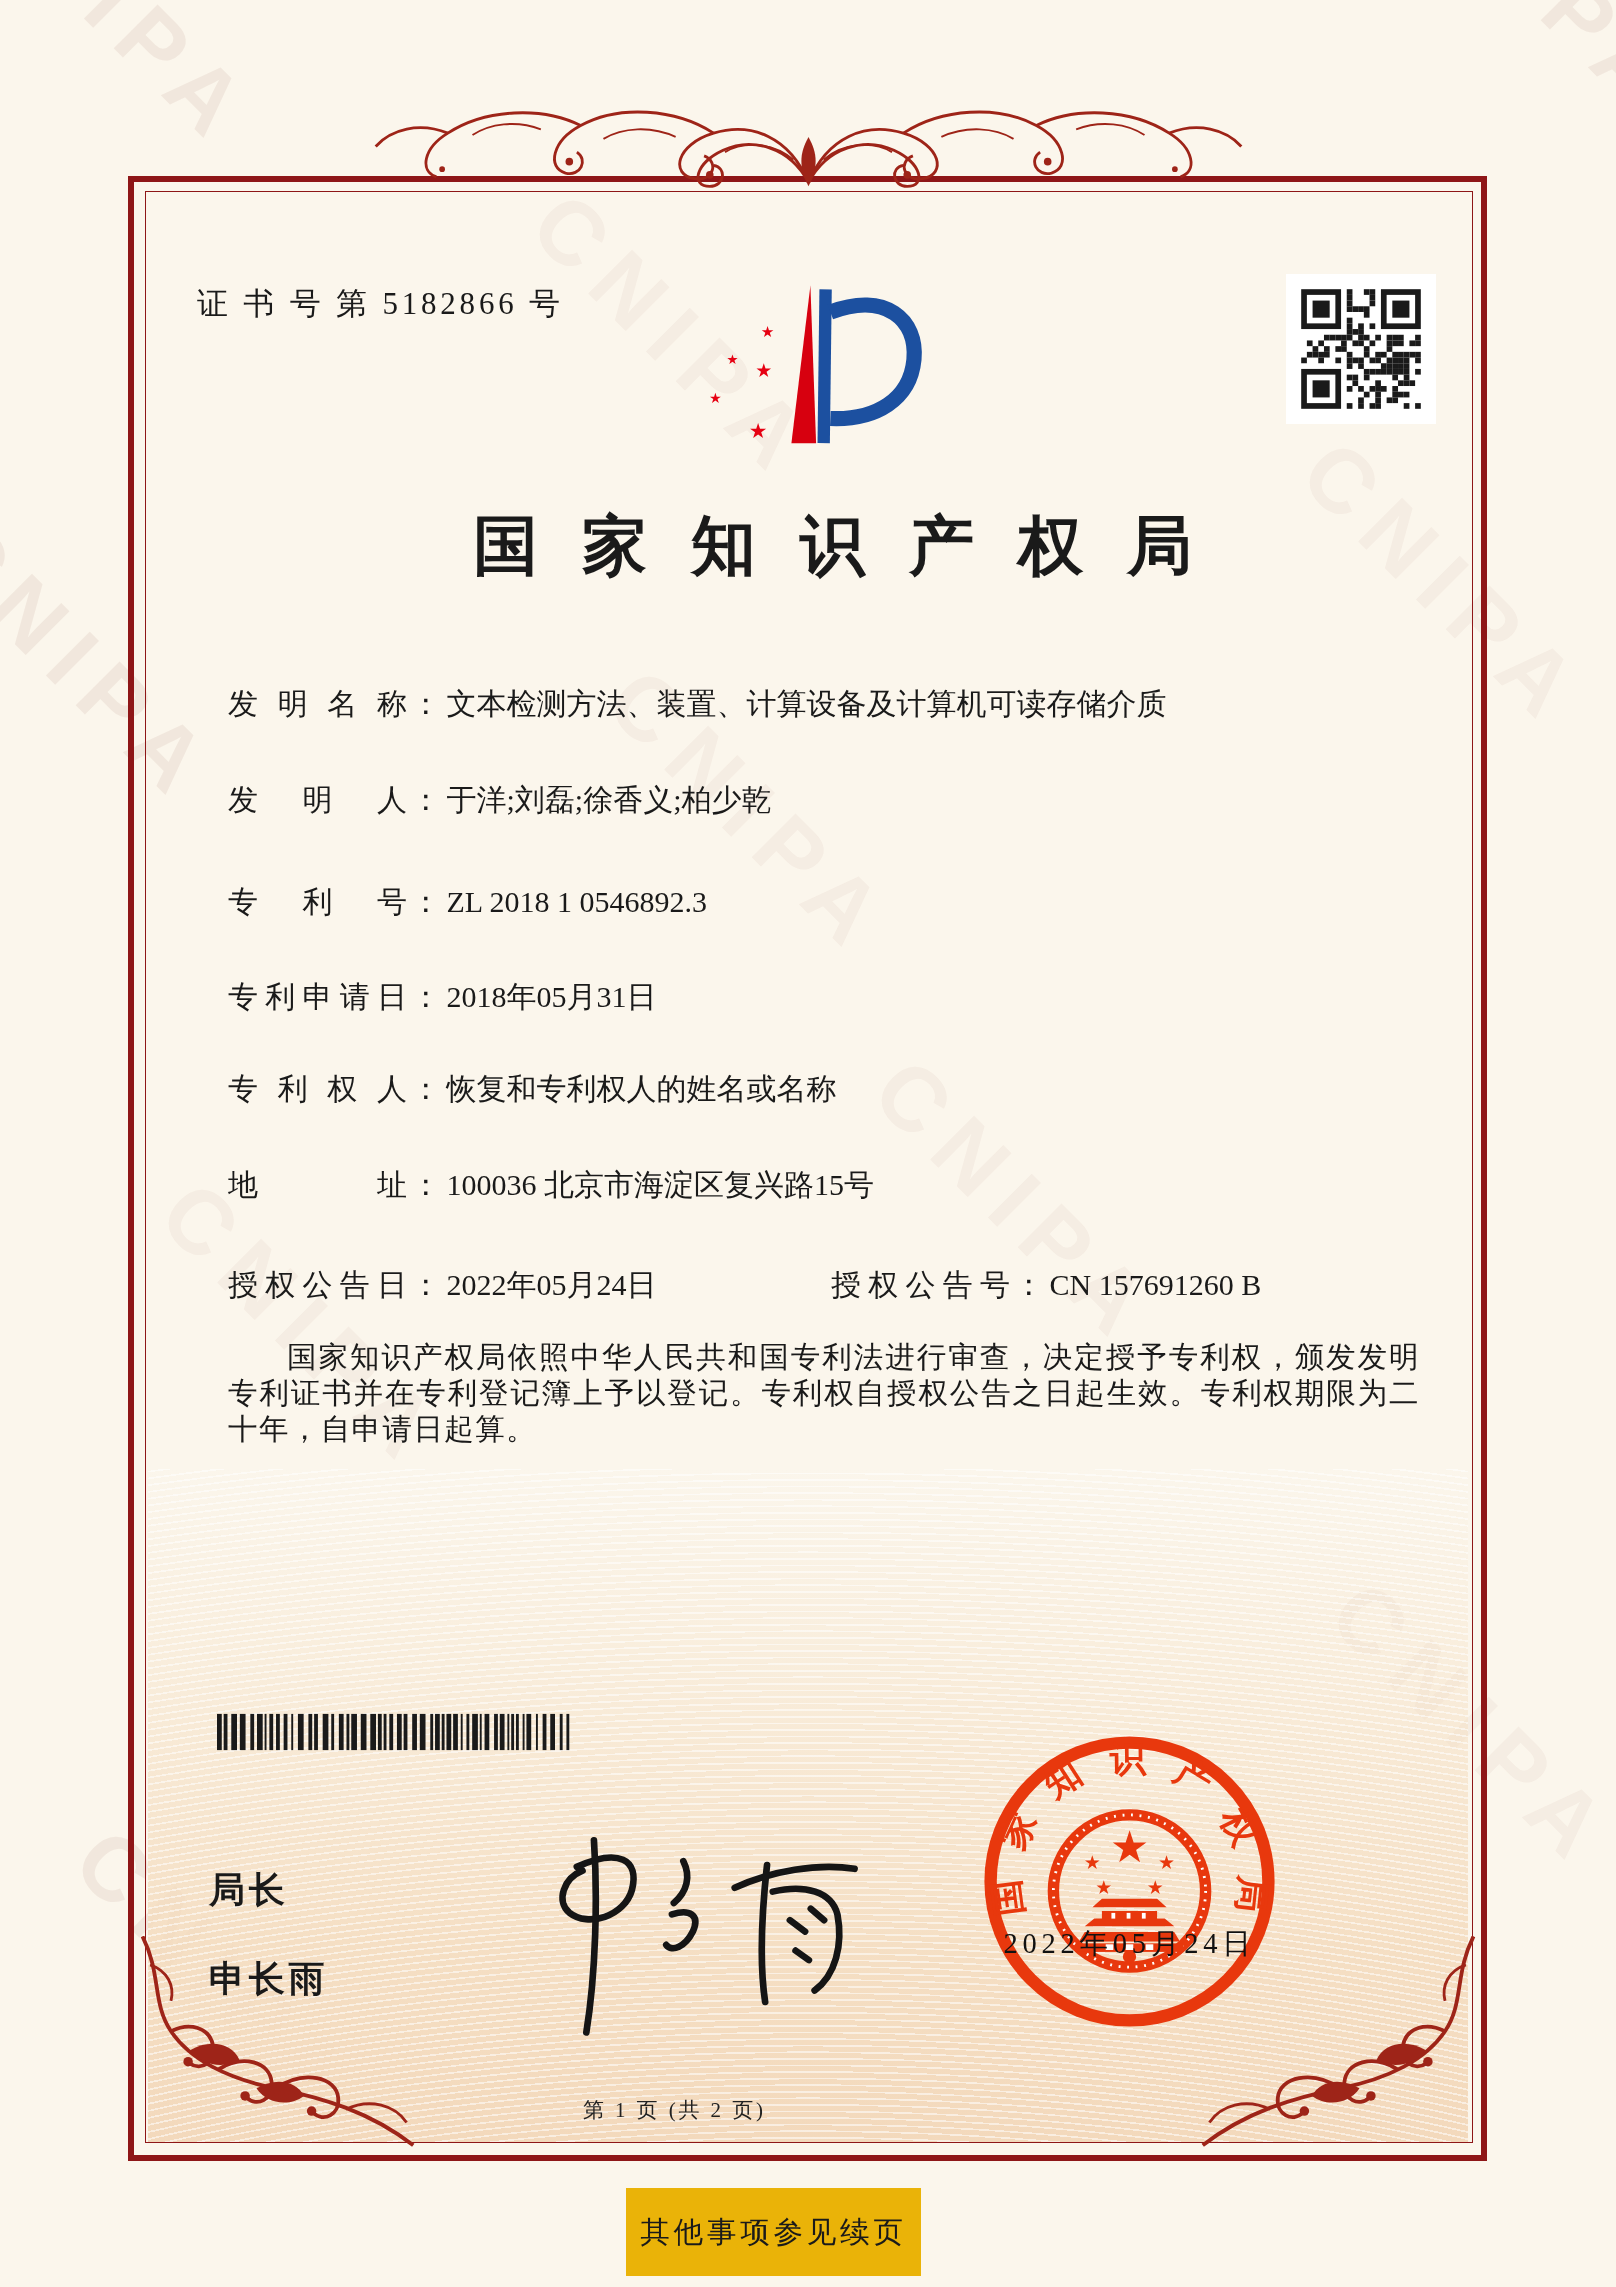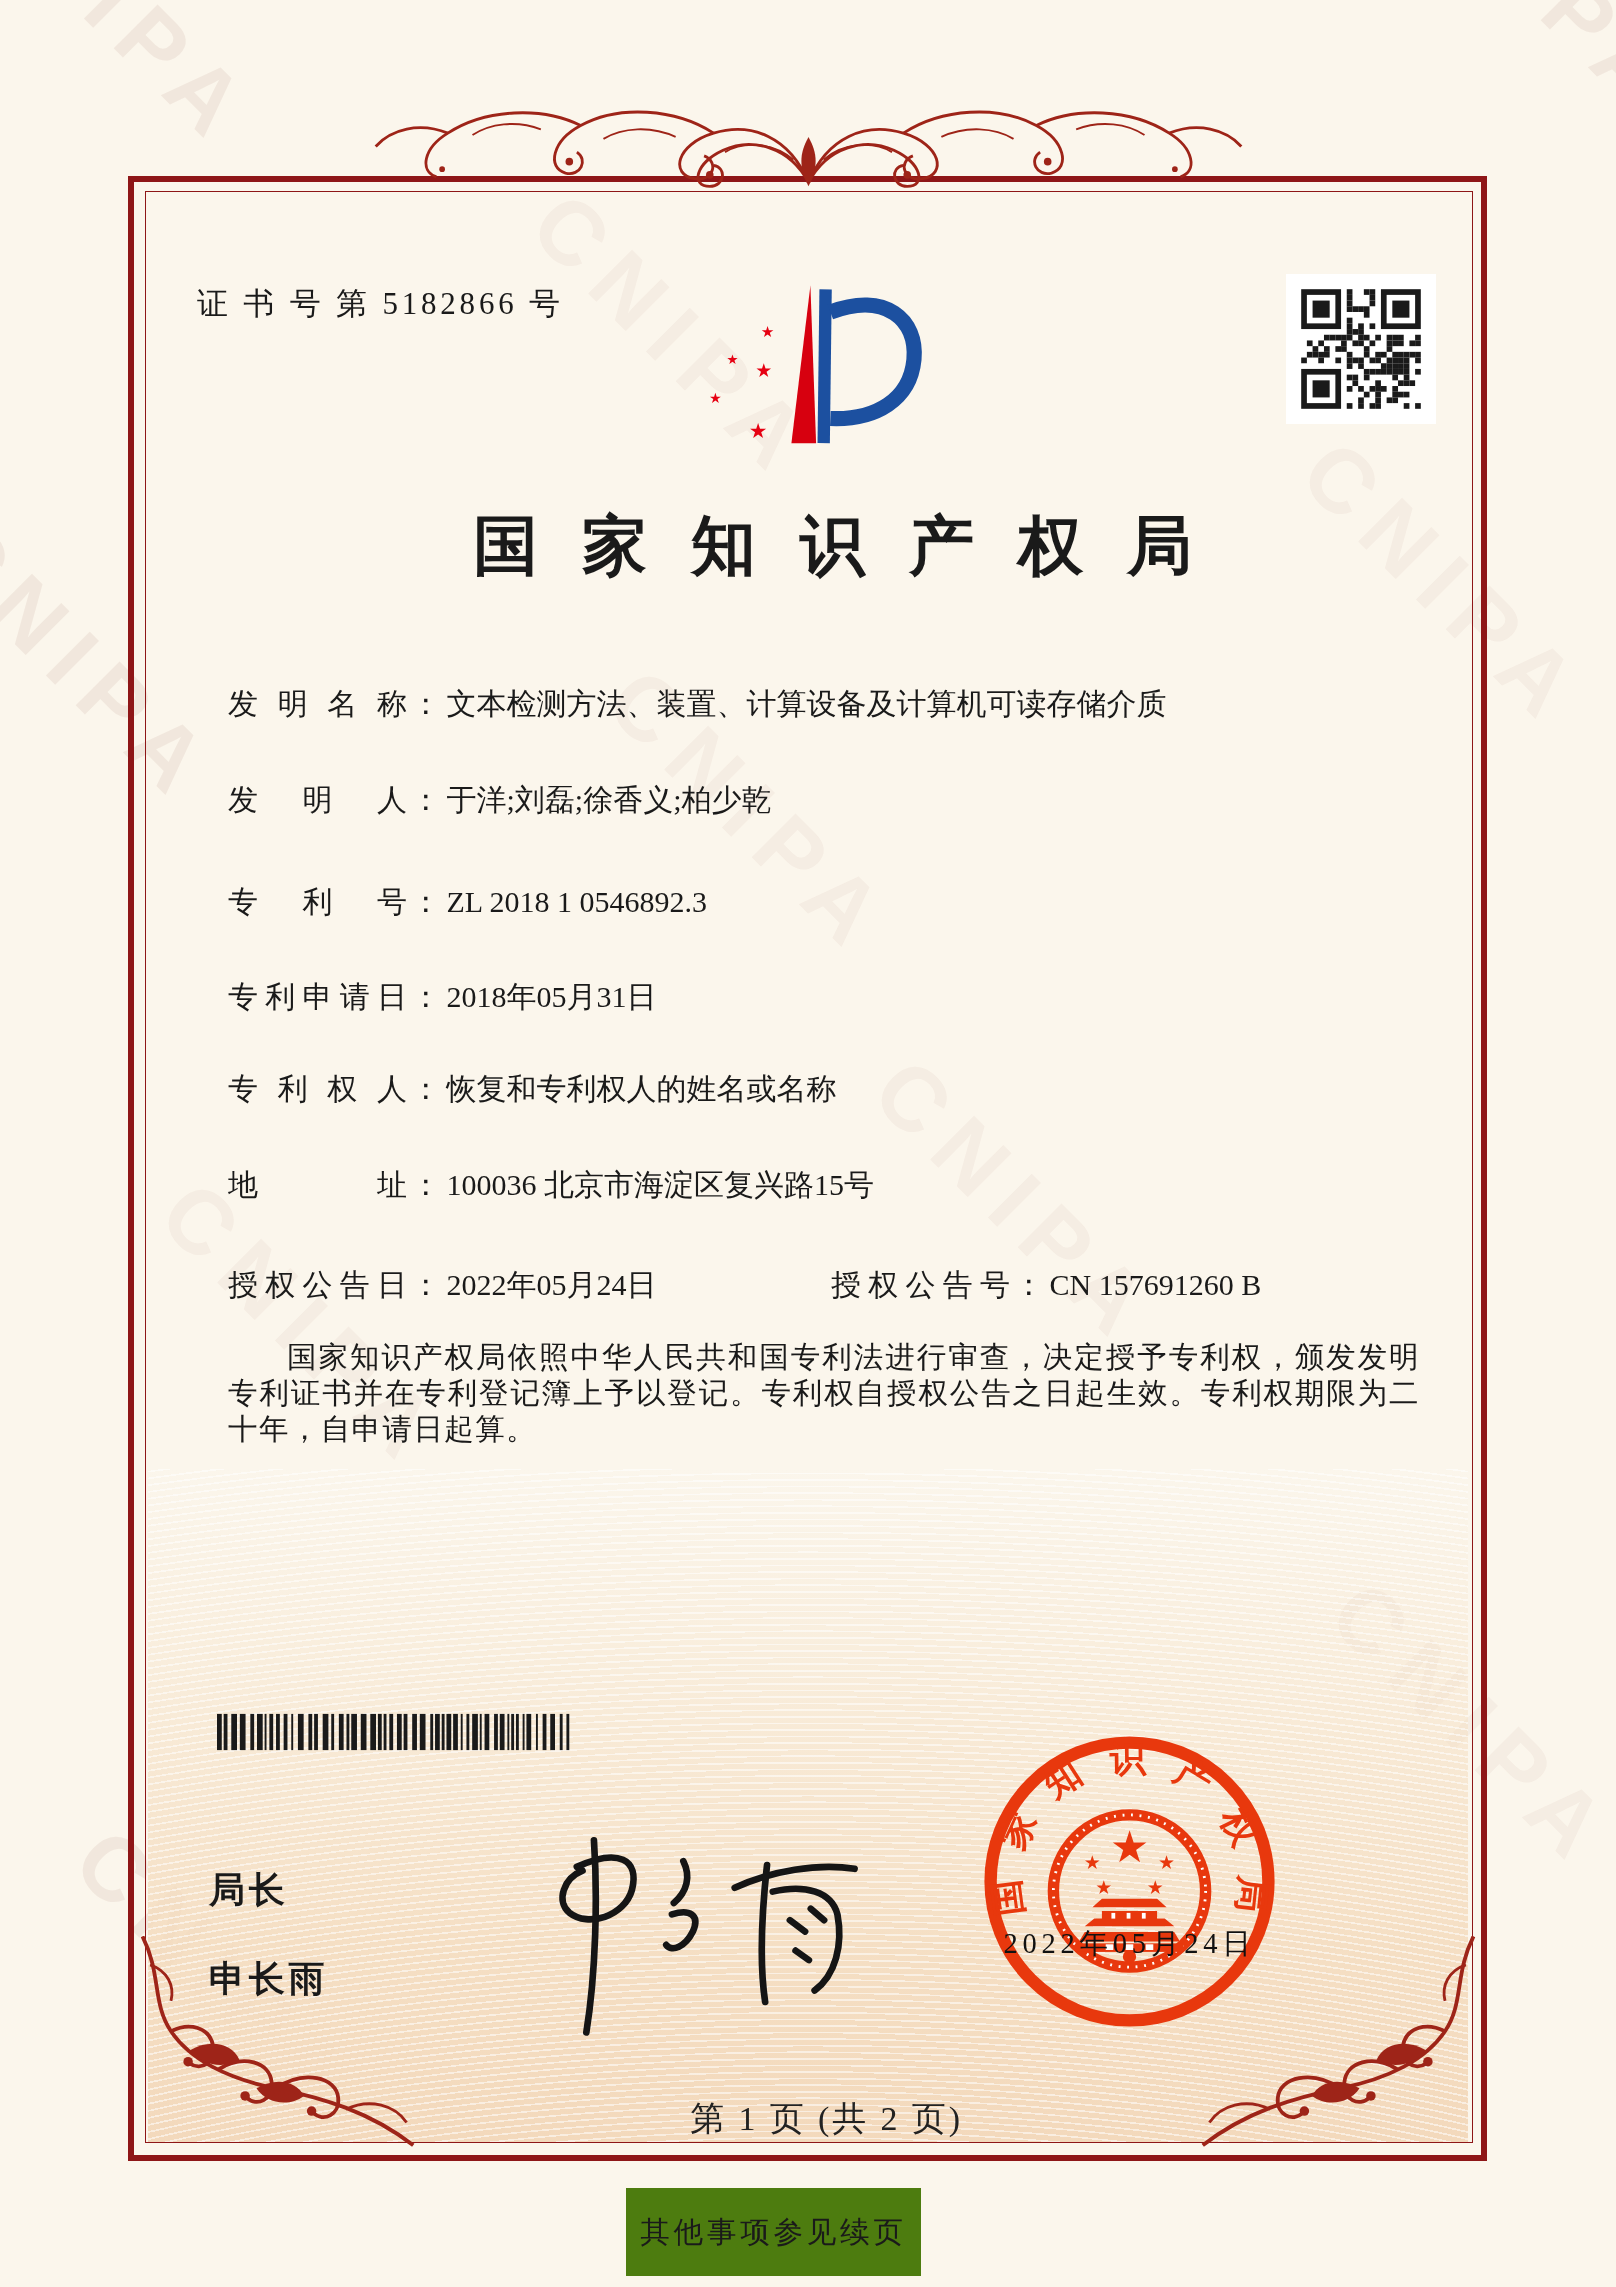--- a/index.html
+++ b/index.html
@@ -37,24 +37,24 @@
          letter-spacing:44px;white-space:nowrap;}
   .frow{position:absolute;left:228px;font-size:30px;line-height:42px;white-space:nowrap;}
   .flabel{display:inline-flex;justify-content:space-between;width:179px;vertical-align:top;}
   .colon{margin:0 5.7px 0 3.8px;}
   .grant2{position:absolute;left:603px;top:0;}
   .bodytext{position:absolute;left:228px;top:1339px;width:1192px;font-size:29.5px;
             line-height:36px;letter-spacing:1.4px;text-align:justify;}
   .bodytext p{margin:0;text-indent:2em;}
   .signer{position:absolute;left:209px;font-family:"Liberation Sans","DejaVu Sans",sans-serif;
           font-weight:bold;font-size:36px;letter-spacing:3.8px;}
-  .pageinfo{position:absolute;left:583px;top:2096px;width:380px;text-align:right;
-            font-size:34px;letter-spacing:2.9px;color:#222;}
+  .pageinfo{position:absolute;left:583px;top:2096px;width:380px;text-align:left;
+            font-size:21px;letter-spacing:2.9px;color:#222;}
   .footer-strip{position:absolute;left:626px;top:2188px;width:295px;height:88px;
-            background:#4d7c0f;z-index:6;text-align:center;}
+            background:#eab308;z-index:6;text-align:center;}
   .footer-strip span{display:inline-block;margin-top:25px;font-size:29.5px;letter-spacing:3.8px;}
 </style>
 </head>
 <body>
 
 <div class="page">
 
   <div>
     <span class="wm" style="left:-67px;top:-48px;">CNIPA</span>
     <span class="wm" style="left:1360px;top:-76px;">CNIPA</span>

